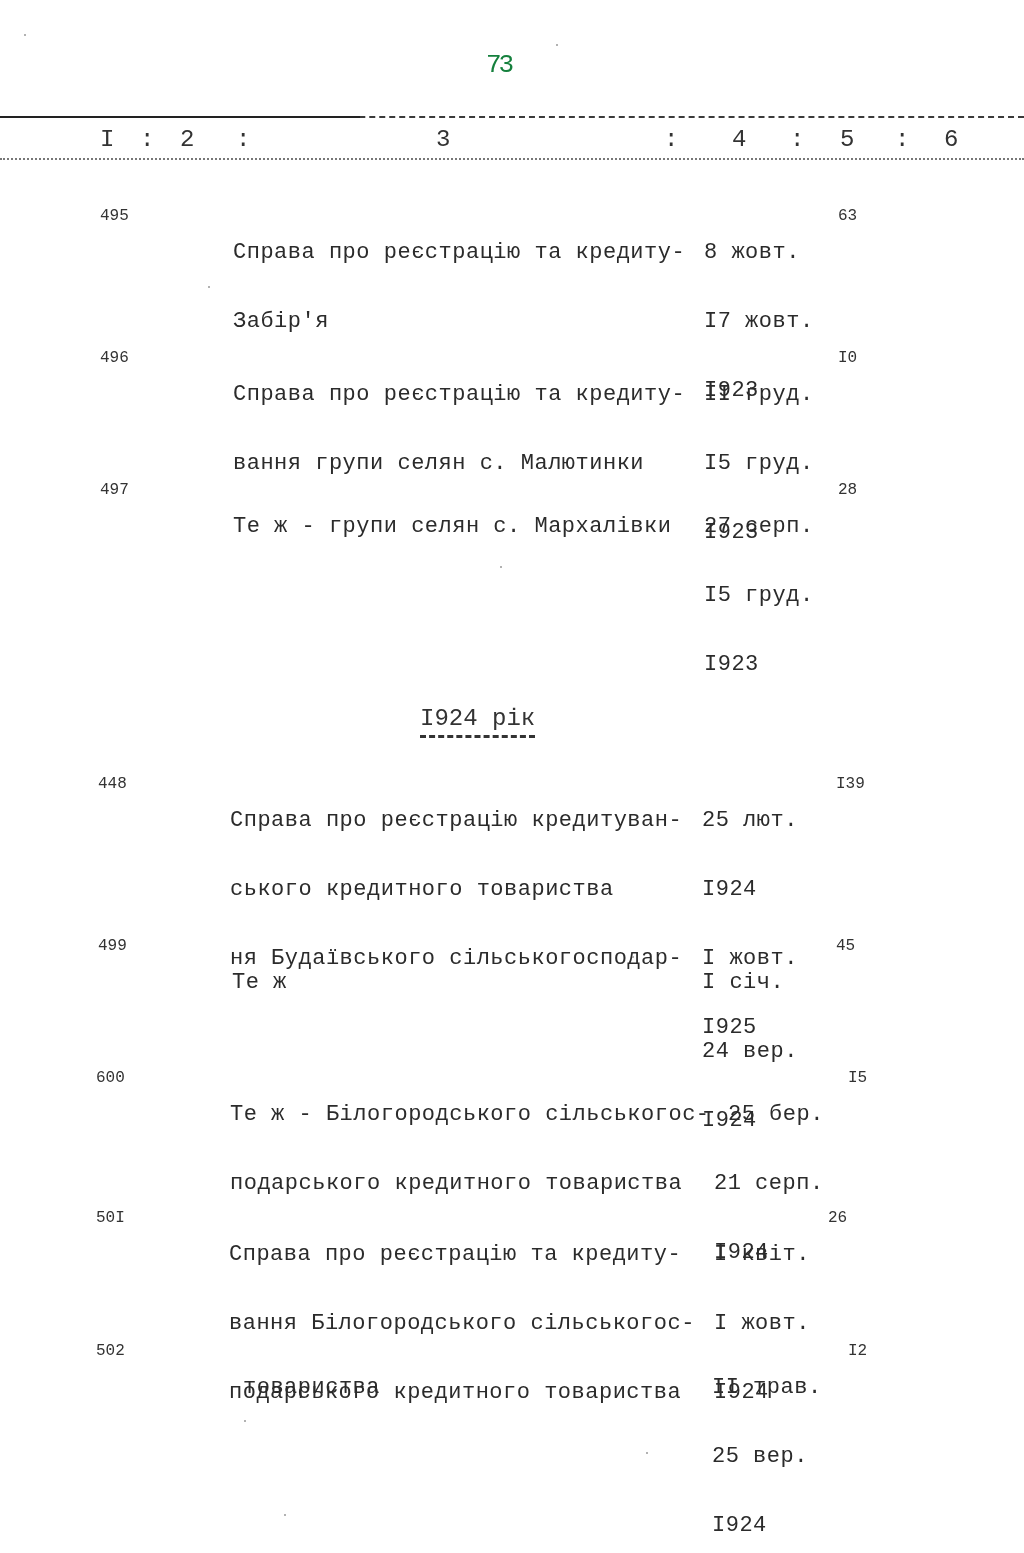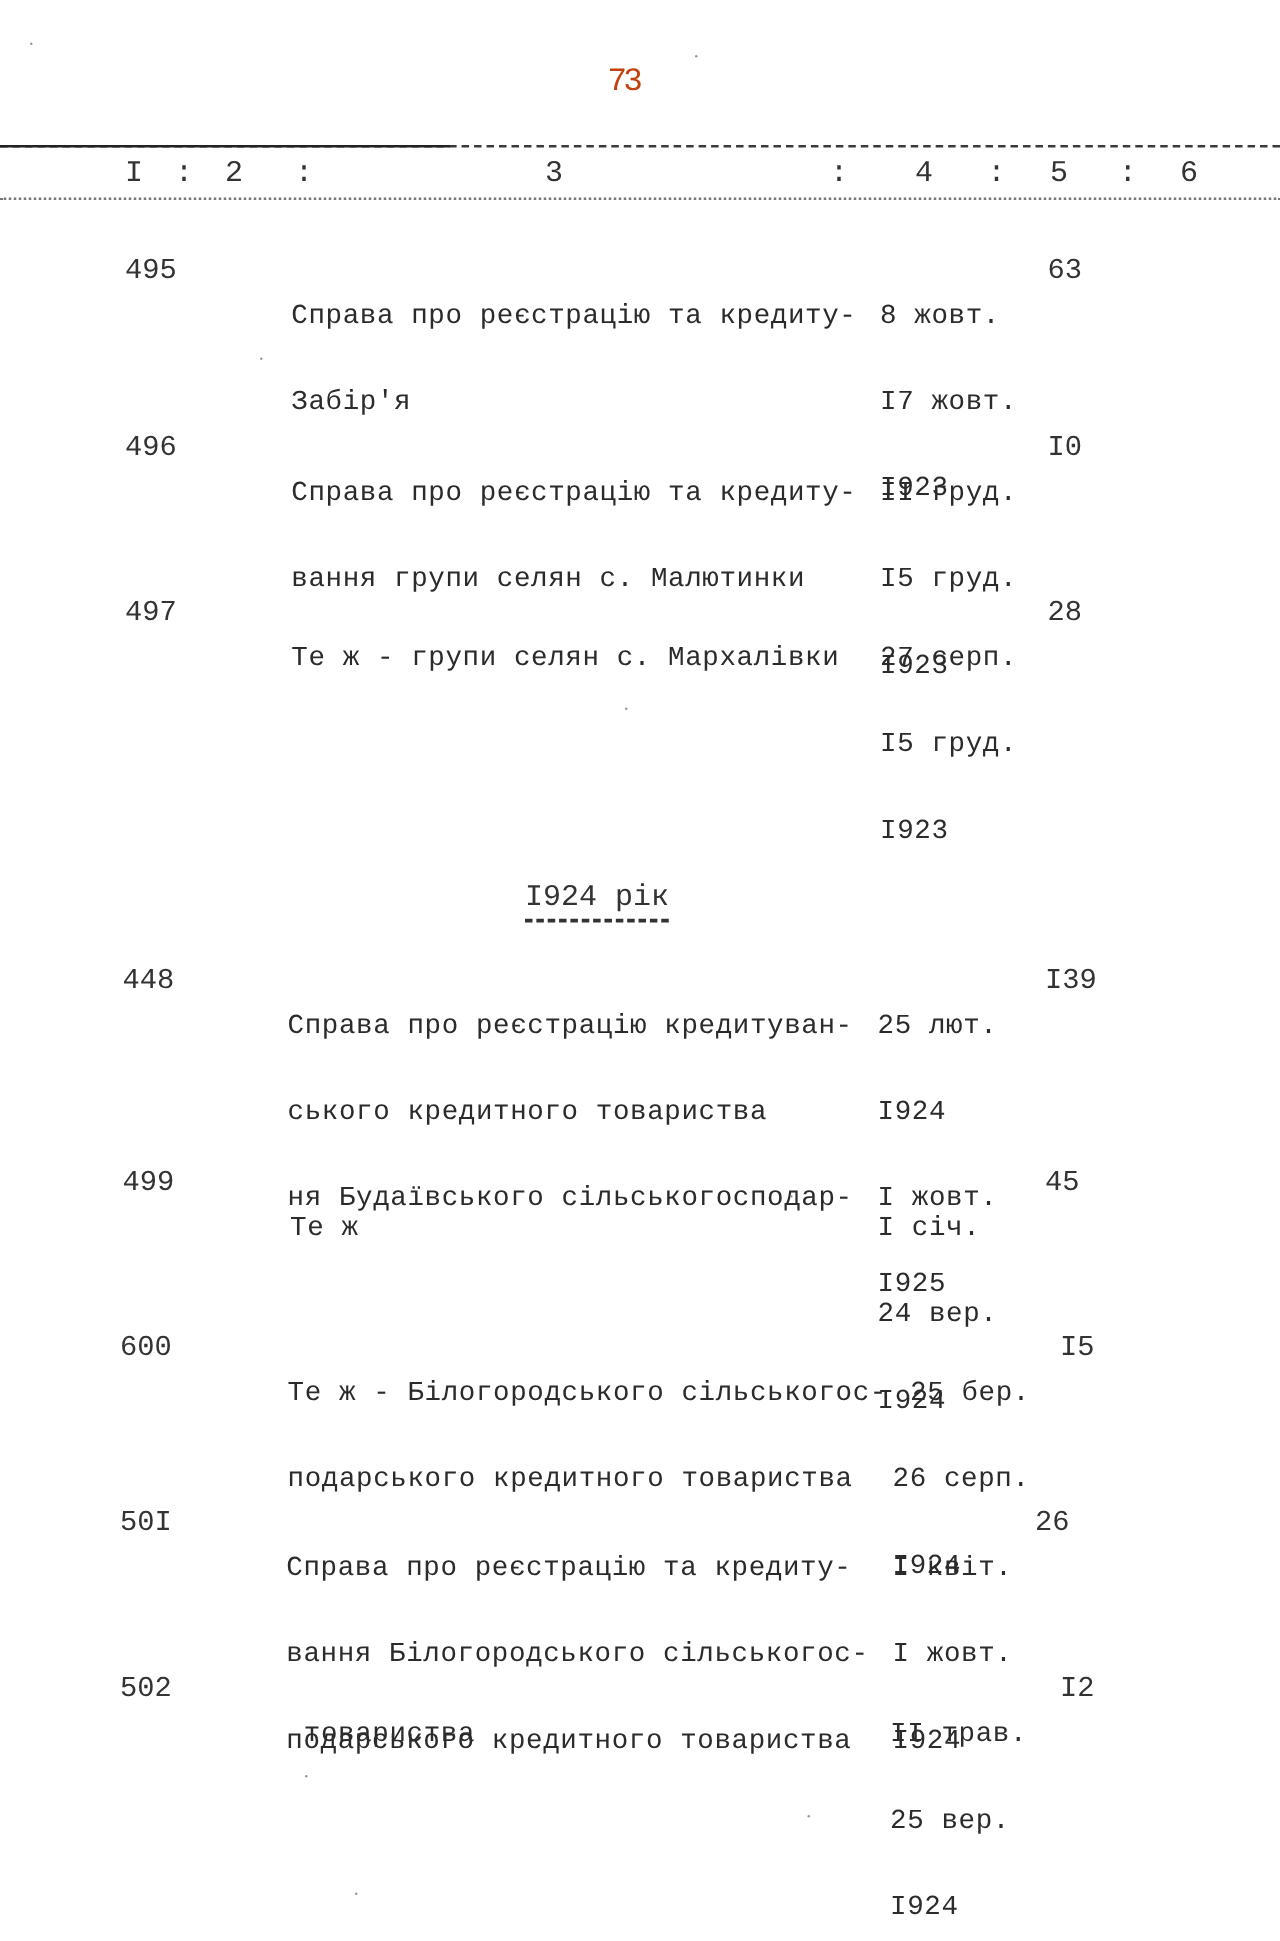--- a/index.html
+++ b/index.html
@@ -2,35 +2,35 @@
 <html><head>
 <meta charset="utf-8">
 <style>
   html, body { margin: 0; padding: 0; background: #ffffff; }
   body {
     width: 1024px; height: 1553px; position: relative; overflow: hidden;
     font-family: "Liberation Mono", "DejaVu Sans Mono", monospace;
     color: #2a2a2a;
   }
   .abs { position: absolute; white-space: pre; }
-  .page-number { top: 50px; left: 486px; font-size: 26px; letter-spacing: -3px; color: #c2410c; }
+  .page-number { top: 50px; left: 486px; font-size: 26px; letter-spacing: -3px; color: #15803d; }
   .rule-top {
     position: absolute; top: 116px; left: 0; width: 1024px; height: 0;
     border-top: 2px dashed #3a3a3a;
   }
   .rule-top-solid {
     position: absolute; top: 116px; left: 0; width: 360px; height: 2px; background: #222;
   }
   .rule-bottom {
     position: absolute; top: 158px; left: 0; width: 1024px; height: 0;
     border-top: 2px dotted #777;
   }
   .col-head { top: 126px; font-size: 24px; color: #333; }
   .row-text { font-size: 22px; line-height: 33px; letter-spacing: 0.5px; color: #2b2b2b; }
-  .row-num { font-size: 23px; line-height: 33px; color: #333; }
+  .row-num { font-size: 16px; line-height: 33px; color: #333; }
   .section-title {
     top: 704px; left: 420px; font-size: 24px; color: #333;
     border-bottom: 3px dashed #333; padding-bottom: 1px; line-height: 30px;
   }
   .speck { position: absolute; width: 2px; height: 2px; background: #999; border-radius: 1px; }
 </style>
 </head>
 <body>
 
 <div class="abs page-number">73</div>
@@ -126,21 +126,21 @@
 </div>
 
 <div>
   <span class="abs row-num" style="top:1062px;left:96px">600</span>
   <div class="abs" style="top:1062px;left:230px">
     <div class="row-text">Те ж - Білогородського сільськогос-</div>
     <div class="row-text">подарського кредитного товариства</div>
   </div>
   <div class="abs" style="top:1062px;left:714px">
     <div class="row-text" style="margin-left:14px">25 бер.</div>
-    <div class="row-text">26 серп.</div>
+    <div class="row-text">21 серп.</div>
     <div class="row-text">I924</div>
   </div>
   <span class="abs row-num" style="top:1062px;left:848px">I5</span>
 </div>
 
 <div>
   <span class="abs row-num" style="top:1202px;left:96px">50I</span>
   <div class="abs" style="top:1202px;left:229px">
     <div class="row-text">Справа про реєстрацію та кредиту-</div>
     <div class="row-text">вання Білогородського сільськогос-</div>

